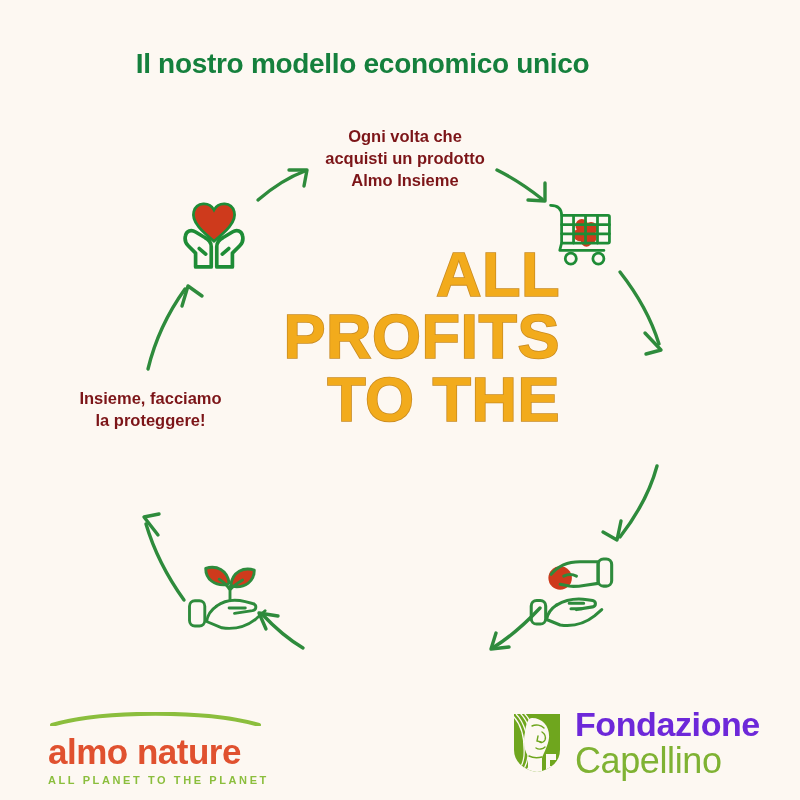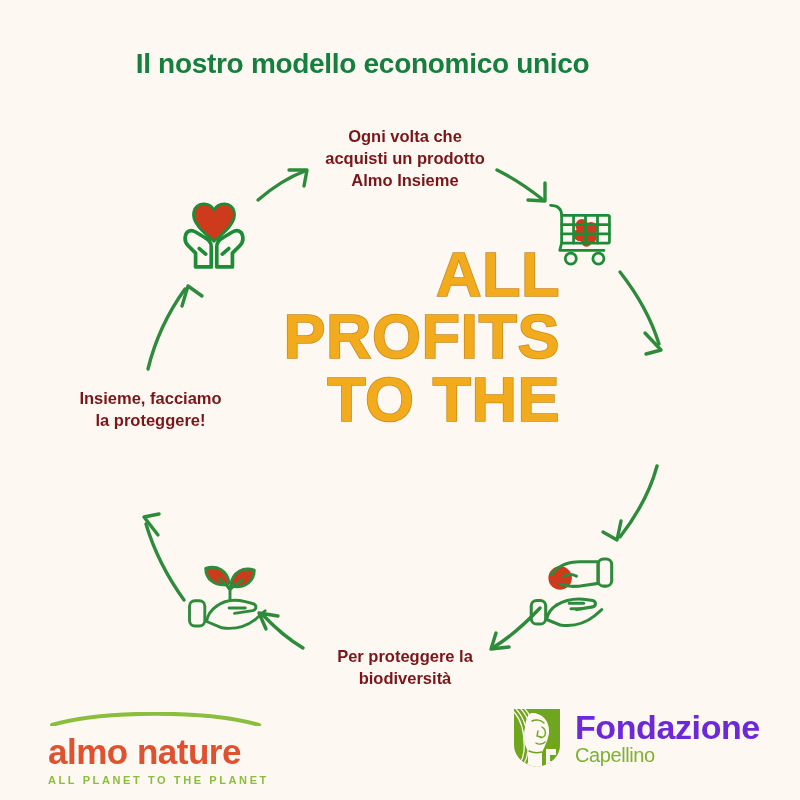--- a/index.html
+++ b/index.html
@@ -114,21 +114,21 @@
     gap: 13px;
   }
   #fondazione-text { line-height: 1.03; }
   #fondazione-line1 {
     font-size: 34px;
     font-weight: bold;
     color: #6d28d9;
     letter-spacing: -0.4px;
   }
   #fondazione-line2 {
-    font-size: 20px;
+    font-size: 36px;
     font-weight: normal;
     color: #7FB233;
     letter-spacing: -0.4px;
   }
 </style>
 </head>
 <body>
 
 <div id="canvas">
 
@@ -181,22 +181,20 @@
 
   <div id="center-headline">
     <span class="hl-line">ALL</span>
     <span class="hl-line">PROFITS</span>
     <span class="hl-line">TO THE</span>
   </div>
 
   <div id="caption-top" class="step-caption">Ogni volta che
 acquisti un prodotto
 Almo Insieme</div>
-  <div id="caption-bottom" class="step-caption">Per proteggere la
-biodiversità</div>
   <div id="caption-left" class="step-caption">Insieme, facciamo
 la proteggere!</div>
 
   <div class="icon-wrap" id="icon-hands-heart">
     <svg width="92" height="92" viewBox="0 0 100 100" aria-hidden="true">
       <path d="M50,26 C45,17 31,17 28,28 C25,39 38,50 50,60 C62,50 75,39 72,28 C69,17 55,17 50,26 Z" fill="#CE3A1C" stroke="#1E8C36" stroke-width="3"></path>
       <g fill="none" stroke="#1E8C36" stroke-width="4" stroke-linecap="round" stroke-linejoin="round">
         <path d="M47,88 L47,66 C47,62 44,58 40,56 L30,50 C25,47 20,49 19,54 C18,58 19,62 22,65 L30,73 L30,88 Z"></path>
         <path d="M53,88 L53,66 C53,62 56,58 60,56 L70,50 C75,47 80,49 81,54 C82,58 81,62 78,65 L70,73 L70,88 Z"></path>
         <path d="M34,68 L41,74"></path>

